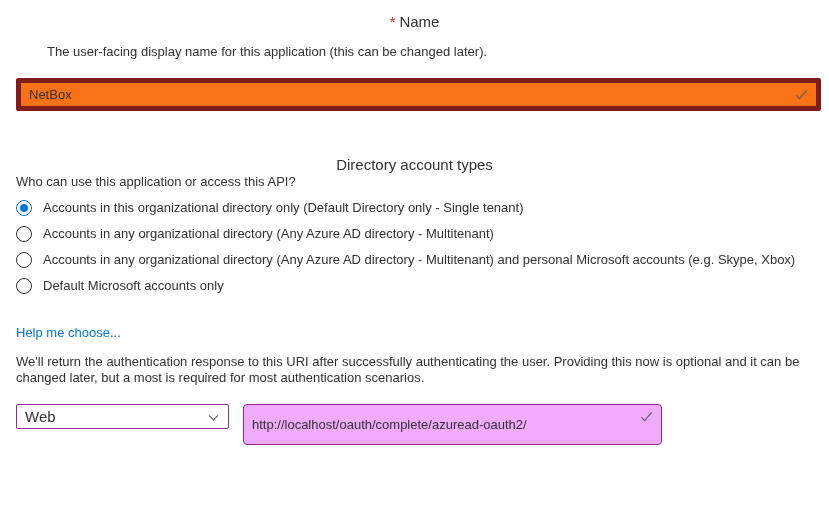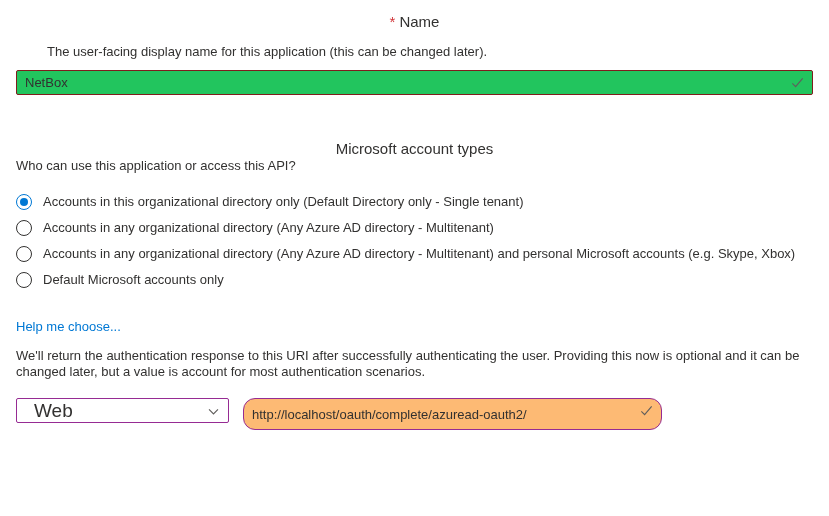--- a/index.html
+++ b/index.html
@@ -19,34 +19,34 @@
   .req{color:#d13438;margin-right:4px;}
 
   .desc{
     font-size:13px;line-height:16px;color:#323130;margin-top:13px;
   }
   .desc-name{margin-top:13px;margin-left:31px;}
   .question{font-size:13px;line-height:16px;}
   .redirect-desc{margin-top:13px;max-width:795px;}
 
   .input-wrap{
-    position:relative;margin-top:10px;width:795px;height:23px;
-    border:1px solid #7f1d1d;border-radius:2px;background:#22c55e;
+    position:relative;margin-top:18px;width:795px;height:23px;
+    border:5px solid #7f1d1d;border-radius:2px;background:#f97316;
   }
   .input-wrap input{
     position:absolute;left:0;top:0;width:100%;height:100%;
     border:none;outline:none;background:transparent;
     font-family:"Liberation Sans", sans-serif;
     font-size:13px;color:#323130;padding:0 26px 0 8px;box-sizing:border-box;
   }
   .check-icon{
     position:absolute;right:7px;top:4px;width:15px;height:15px;pointer-events:none;
   }
 
-  .radio-group{margin-top:20px;}
+  .radio-group{margin-top:10px;}
   .radio-row{
     display:flex;align-items:center;margin-bottom:10px;cursor:pointer;
   }
   .radio{
     box-sizing:border-box;width:16px;height:16px;border-radius:50%;
     border:1px solid #323130;background:#fff;flex:0 0 16px;position:relative;
   }
   .radio.checked{border-color:#0078d4;}
   .radio.checked::after{
     content:"";position:absolute;left:3px;top:3px;width:8px;height:8px;
@@ -60,28 +60,28 @@
     display:inline-block;margin-top:21px;font-size:13px;line-height:16px;
     color:#0078d4;text-decoration:none;cursor:pointer;
   }
 
   .uri-row{margin-top:18px;display:flex;}
   .combobox{
     position:relative;box-sizing:border-box;width:213px;height:25px;
     border:1px solid #962b93;border-radius:2px;background:#fff;cursor:pointer;
   }
   .combobox .combo-text{
-    position:absolute;left:8px;top:4px;font-size:19px;line-height:16px;color:#323130;margin-left:9px;
+    position:absolute;left:8px;top:4px;font-size:15px;line-height:16px;color:#323130;
   }
   .chevron-icon{
     position:absolute;right:8px;top:6px;width:13px;height:13px;pointer-events:none;
   }
   .uri-input-wrap{
-    position:relative;box-sizing:border-box;width:419px;height:32px;
-    border:1px solid #962b93;border-radius:12px;background:#fdba74;margin-left:14px;
+    position:relative;box-sizing:border-box;width:419px;height:41px;
+    border:1px solid #962b93;border-radius:4px;background:#f0abfc;margin-left:14px;
   }
   .uri-input-wrap input{
     position:absolute;left:0;top:0;width:100%;height:100%;
     border:none;outline:none;background:transparent;
     font-family:"Liberation Sans", sans-serif;
     font-size:13px;color:#323130;padding:0 26px 0 8px;box-sizing:border-box;
   }
 </style>
 </head>
 <body>
@@ -96,21 +96,21 @@
   <div class="desc desc-name">The user-facing display name for this application (this can be changed later).</div>
 
   <div class="input-wrap">
     <input type="text" value="NetBox" style="">
     <svg class="check-icon" viewBox="0 0 16 16">
       <path d="M2.5 9 L6 12.5 L13.5 3.5" fill="none" stroke="#605e5c" stroke-width="1.2"></path>
     </svg>
   </div>
 
   
-  <div class="section-heading h-accounts">Microsoft account types</div>
+  <div class="section-heading h-accounts">Directory account types</div>
 
   <div class="question">Who can use this application or access this API?</div>
 
   <div class="radio-group">
     <div class="radio-row">
       <span class="radio checked"></span>
       <span class="radio-label">Accounts in this organizational directory only (Default Directory only - Single tenant)</span>
     </div>
     <div class="radio-row">
       <span class="radio"></span>
@@ -123,21 +123,21 @@
     <div class="radio-row">
       <span class="radio"></span>
       <span class="radio-label">Default Microsoft accounts only</span>
     </div>
   </div>
 
   <a class="help-link">Help me choose...</a>
 
   
 
-  <div class="desc redirect-desc">We'll return the authentication response to this URI after successfully authenticating the user. Providing this now is optional and it can be changed later, but a value is account for most authentication scenarios.</div>
+  <div class="desc redirect-desc">We'll return the authentication response to this URI after successfully authenticating the user. Providing this now is optional and it can be changed later, but a most is required for most authentication scenarios.</div>
 
   <div class="uri-row">
     <div class="combobox">
       <span class="combo-text">Web</span>
       <svg class="chevron-icon" viewBox="0 0 16 16">
         <path d="M2.5 5.5 L8 11 L13.5 5.5" fill="none" stroke="#605e5c" stroke-width="1.4"></path>
       </svg>
     </div>
     <div class="uri-input-wrap">
       <input type="text" value="http://localhost/oauth/complete/azuread-oauth2/" style="">

